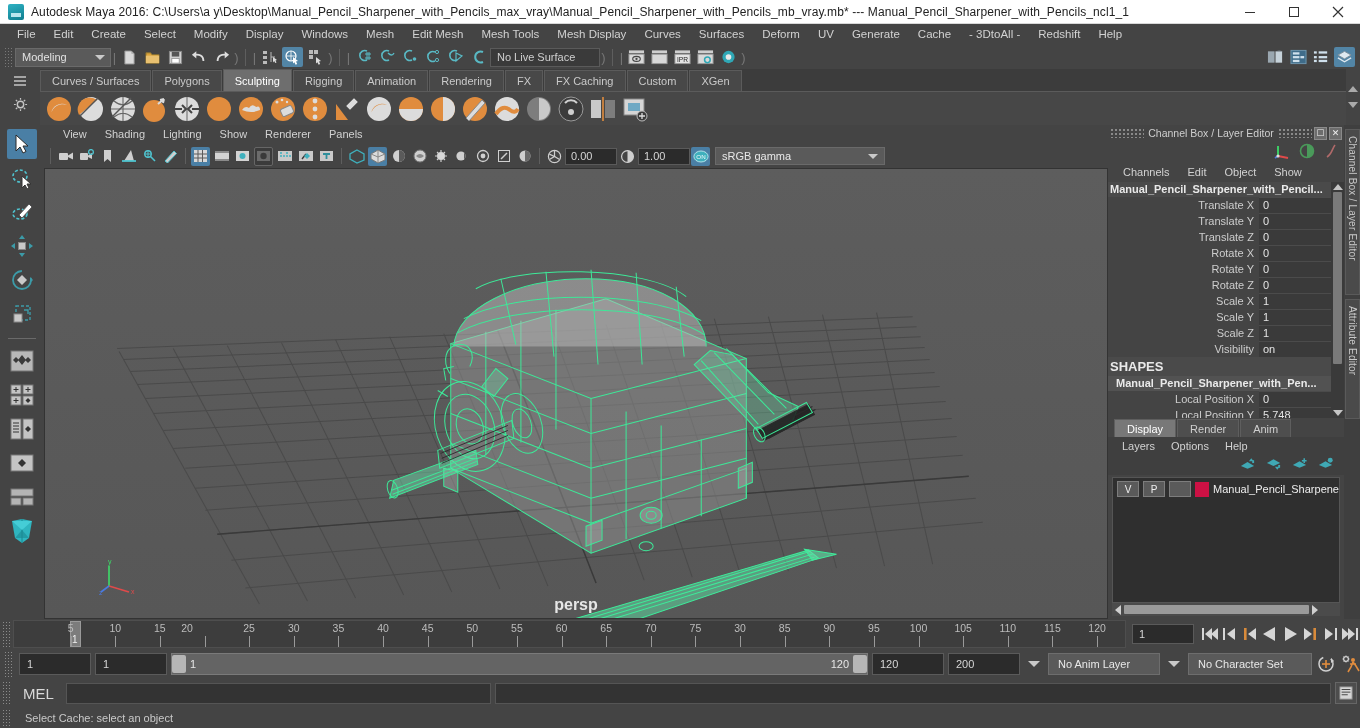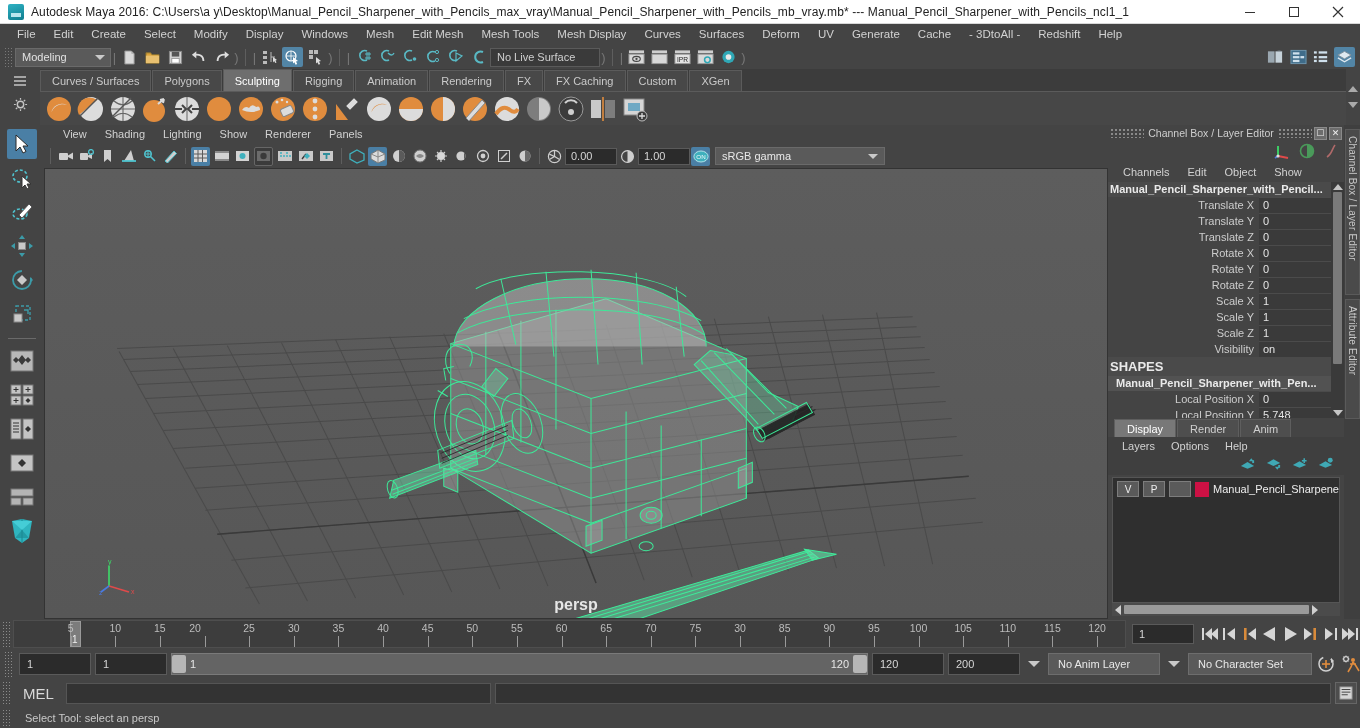--- a/index.html
+++ b/index.html
@@ -1115,21 +1115,21 @@
         <span>1</span>
       </div>
       <div id="tl-marks">
           <div class="tl-tick" style="left: 56.6281px;"></div>
           <div class="tl-num" style="left: 56.6281px;">5</div>
           <div class="tl-tick" style="left: 101.256px;"></div>
           <div class="tl-num" style="left: 101.256px;">10</div>
           <div class="tl-tick" style="left: 145.884px;"></div>
           <div class="tl-num" style="left: 145.884px;">15</div>
           <div class="tl-tick" style="left: 190.512px;"></div>
-          <div class="tl-num" style="left: 181px;">20</div>
+          <div class="tl-num" style="left: 173px;">20</div>
           <div class="tl-tick" style="left: 235.14px;"></div>
           <div class="tl-num" style="left: 235.14px;">25</div>
           <div class="tl-tick" style="left: 279.769px;"></div>
           <div class="tl-num" style="left: 279.769px;">30</div>
           <div class="tl-tick" style="left: 324.397px;"></div>
           <div class="tl-num" style="left: 324.397px;">35</div>
           <div class="tl-tick" style="left: 369.025px;"></div>
           <div class="tl-num" style="left: 369.025px;">40</div>
           <div class="tl-tick" style="left: 413.653px;"></div>
           <div class="tl-num" style="left: 413.653px;">45</div>
@@ -1259,16 +1259,16 @@
     <div class="mel-icon">
       <svg width="14" height="14" viewBox="0 0 16 16">
           <rect x="1" y="1" width="14" height="14" fill="#d6d6d6" stroke="#888"></rect>
           <path d="M3 4h10M3 7h10M3 10h7" stroke="#444" stroke-width="1.1"></path>
         </svg>
     </div>
   </div>
 
   <div class="helpline">
     <div class="help-grip"></div>
-    <div class="help-text">Select Tool: select an persp</div>
+    <div class="help-text">Select Cache: select an object</div>
   </div>
 
 </div>
 
 </body></html>

